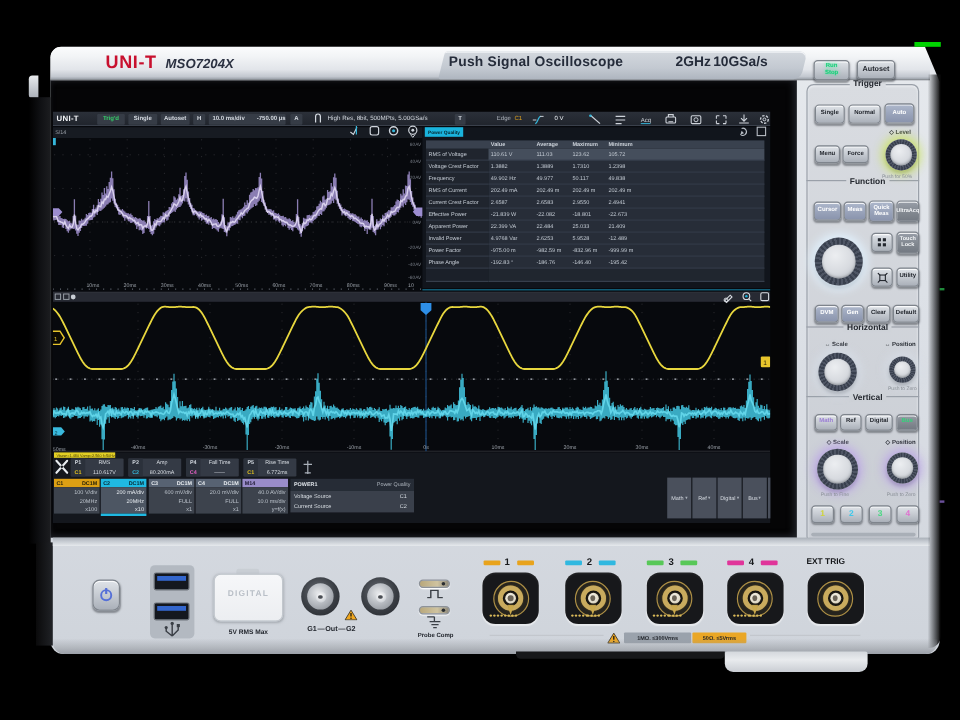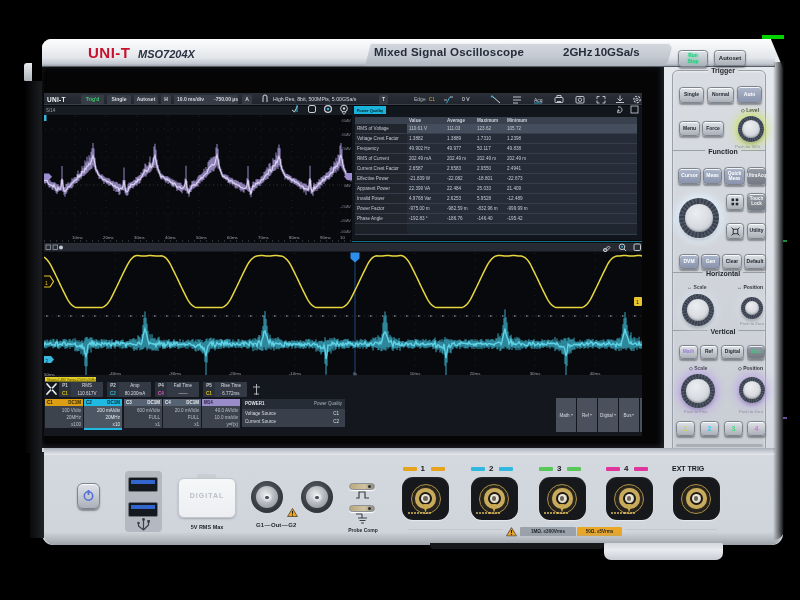--- a/index.html
+++ b/index.html
@@ -103,21 +103,21 @@
 <body>
 <div id="root">
 <div id="chassis"></div>
 <div id="slivL1"></div>
     <div id="slivL2"></div>
     <div id="slivL3"></div>
 <div id="topband"></div>
 <div id="subband"></div>
 <div class="bandtxt" id="uni_logo">UNI-T</div>
 <div class="bandtxt" id="mso">MSO7204X</div>
-<div class="bandtxt" id="mixed">Mixed Signal Oscilloscope</div>
+<div class="bandtxt" id="mixed">Push Signal Oscilloscope</div>
 <div class="bandtxt" id="ghz">2GHz  10GSa/s</div>
 <div id="bevelcut"></div>
 <div id="glitch"></div>
 <div id="bezel"></div>
 <div id="lcd">
 <div id="tbar"></div>
       <div id="tb_logo">UNI-T</div>
       <div class="chip" style="left:37px;width:23px;color:#35d06a">Trig'd</div>
       <div class="chip" style="left:63px;width:24px">Single</div>
       <div class="chip" style="left:90px;width:24px">Autoset</div>

